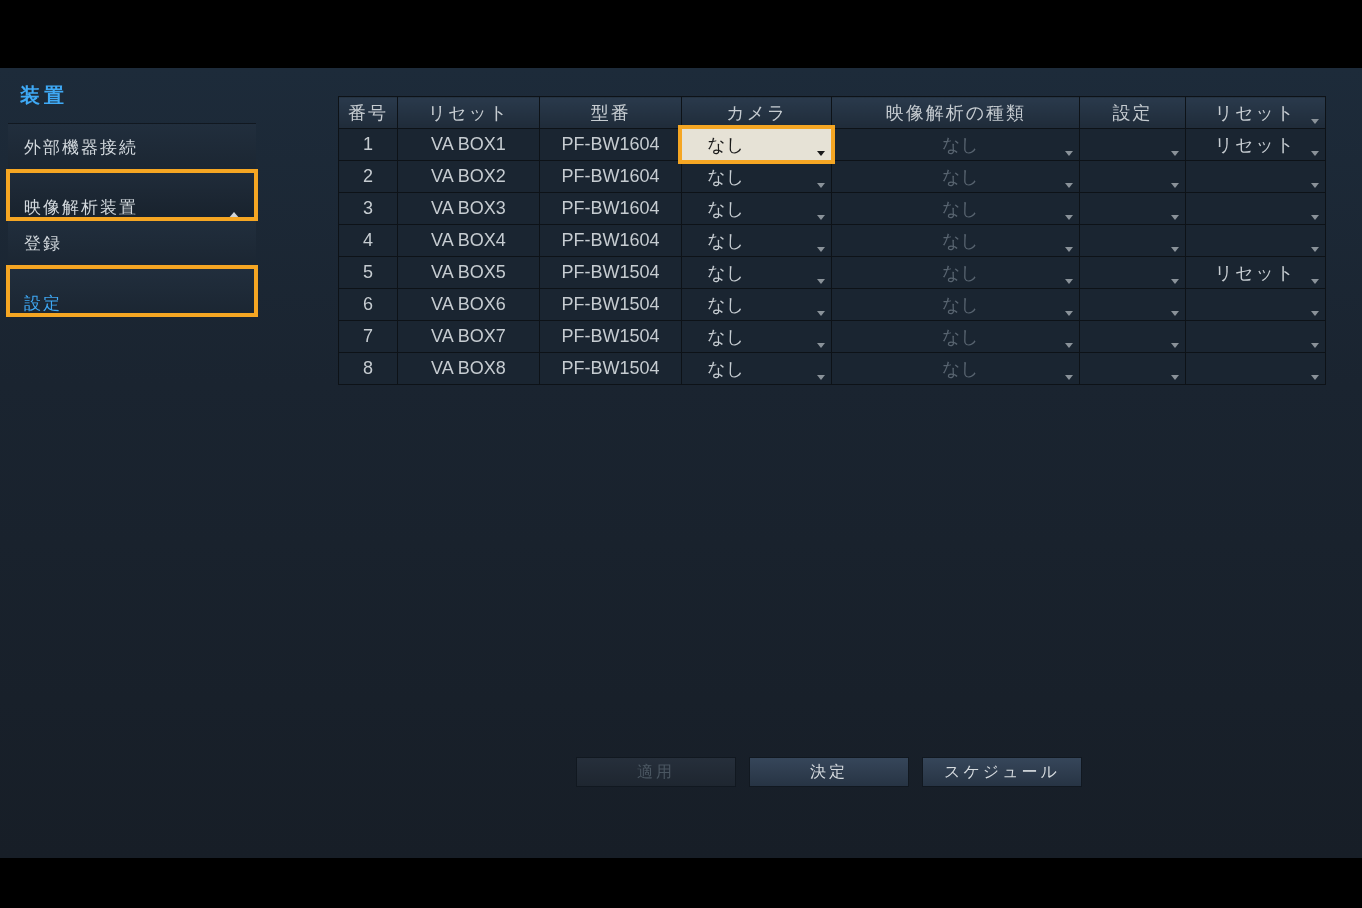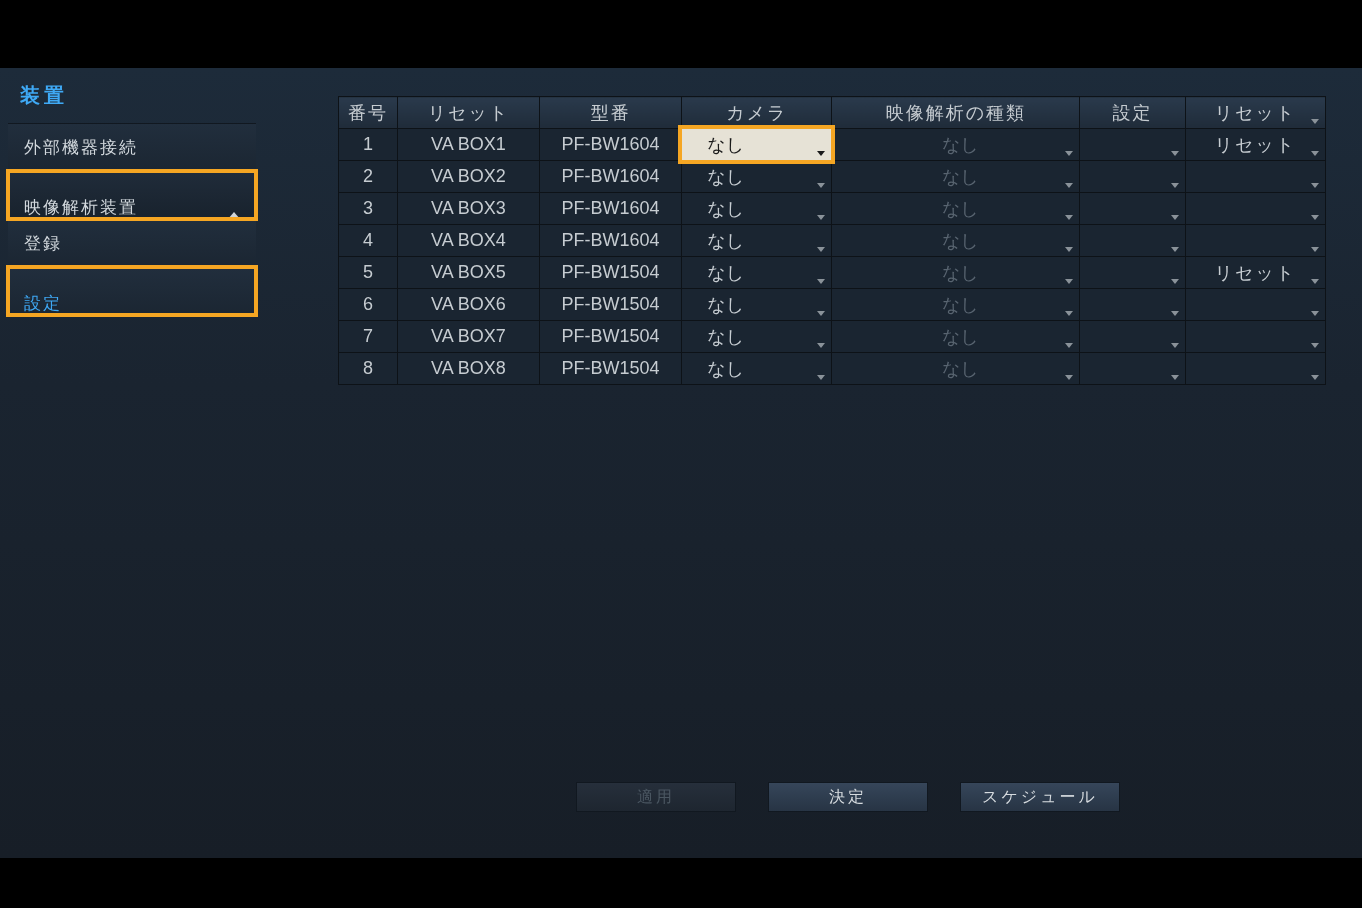--- a/index.html
+++ b/index.html
@@ -143,23 +143,23 @@
     right: 6px;
     bottom: 4px;
     width: 0; height: 0;
     border-left: 4px solid transparent;
     border-right: 4px solid transparent;
     border-top: 5px solid #8a9299;
   }
   .footer-buttons {
     position: absolute;
     left: 576px;
-    bottom: 46px;
+    bottom: 71px;
     display: flex;
-    gap: 32px;
+    gap: 13px;
     text-align: center;
   }
   .footer-btn {
     width: 160px;
     height: 30px;
     background: linear-gradient(180deg, #36465a 0%, #273444 100%);
     border: 1px solid #111820;
     color: #d6dbdf;
     display: flex;
     align-items: center;

